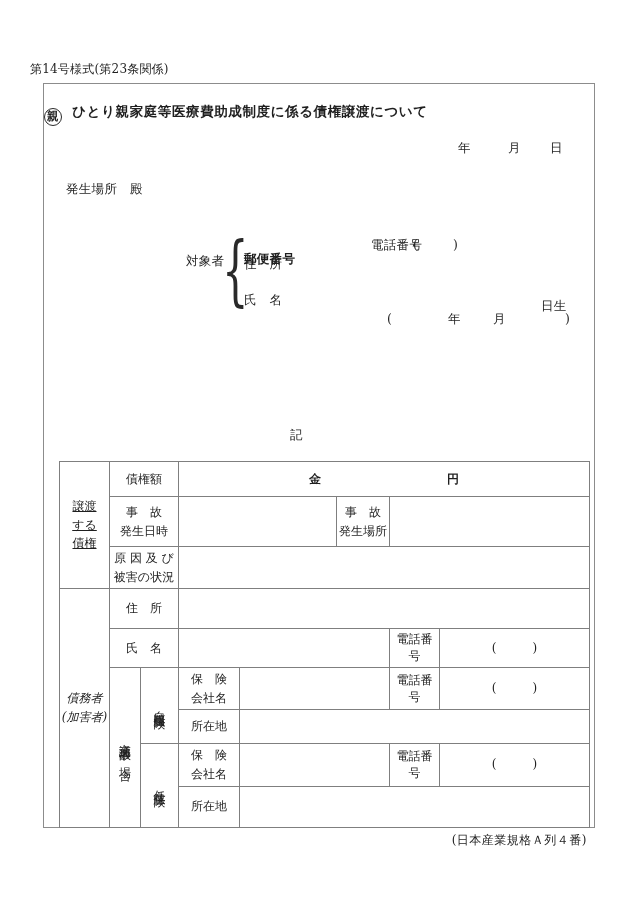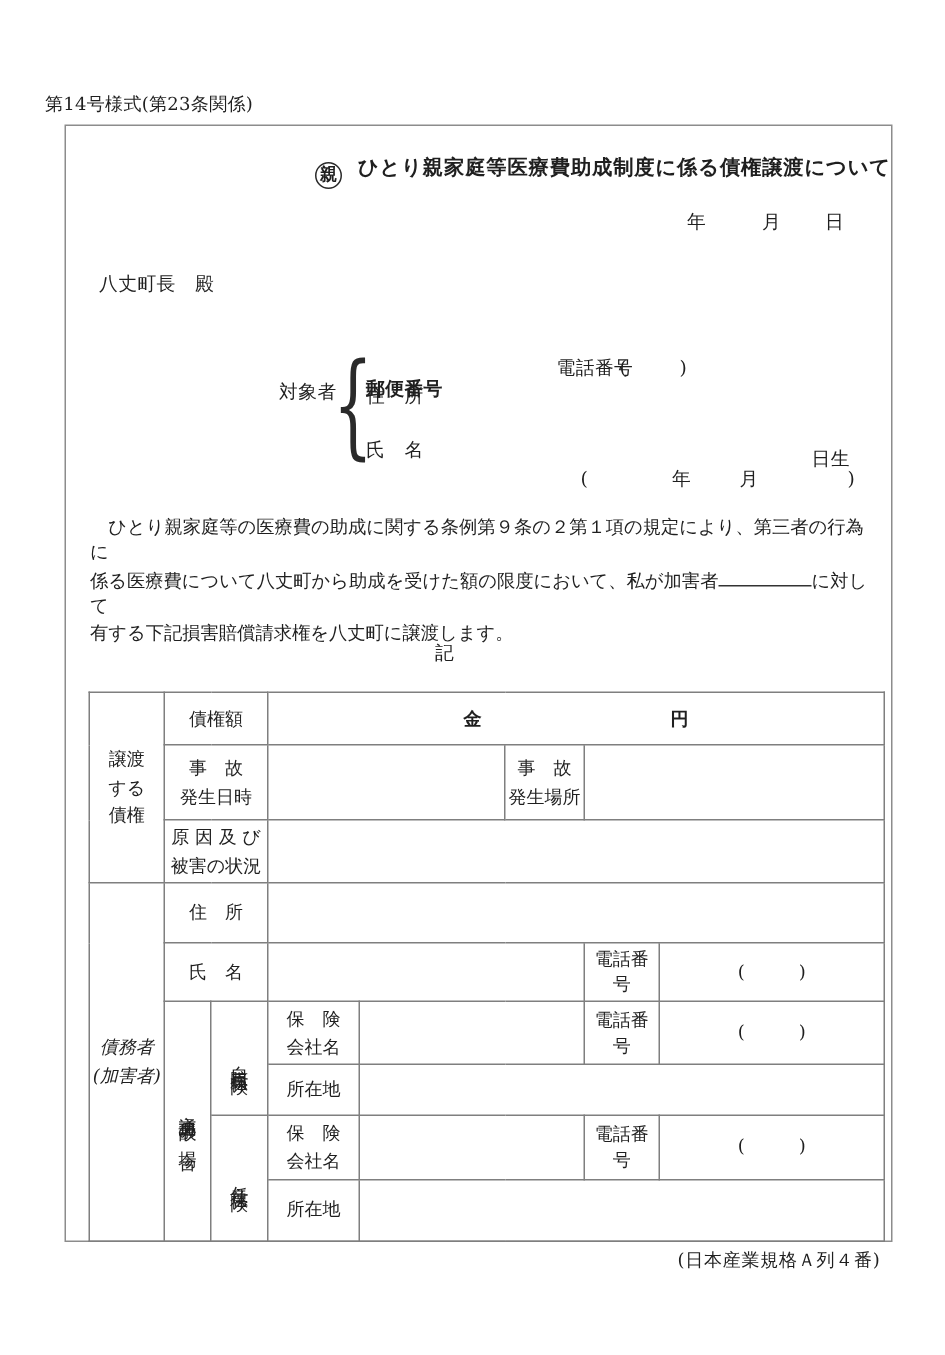--- a/index.html
+++ b/index.html
@@ -12,21 +12,21 @@
   .abs { position:absolute; }
   .fs { font-size:12.5px; letter-spacing:0.3px; }
 
   .form-number { left:30px; top:61px; font-size:12px; letter-spacing:0.2px; }
 
   .form-box {
     position:absolute; left:43px; top:83px; width:552px; height:745px;
     border:1.5px solid #8c8c8c; background:#fff;
   }
 
-  .title { top:19px; left:0; width:100%; text-align:right;
+  .title { top:19px; left:0; width:100%; text-align:left;
            font-size:13.5px; font-weight:600; letter-spacing:0.6px; }
   .circle {
     display:inline-flex; align-items:center; justify-content:center;
     width:18px; height:18px; border:1.2px solid #2a2a2a; border-radius:50%;
     font-size:11.5px; font-weight:600; margin-right:5px; vertical-align:-4px;
   }
 
   .d-year  { left:414px; top:56px; }
   .d-month { left:464px; top:56px; }
   .d-day   { left:506px; top:56px; }
@@ -61,21 +61,21 @@
 
   .ki { left:246px; top:343px; font-size:12.5px; letter-spacing:1px; }
 
   .tbl { left:15px; top:377px; border-collapse:collapse; table-layout:fixed;
          width:530px; }
   .tbl td {
     border:1px solid #7f7f7f; font-size:12px; text-align:center;
     vertical-align:middle; padding:2px 1px; overflow:hidden;
   }
   .pre { white-space:pre-line; line-height:1.55; }
-  .group-cell { line-height:1.55; }
+  .group-cell { line-height:1.55;text-decoration:underline; }
   .vert {
     writing-mode:vertical-rl; text-orientation:upright;
     letter-spacing:2px; margin:0 auto; line-height:1;
   }
   .amount-cell { text-align:left; padding-left:31px;font-weight:bold; }
   .amount-suffix { margin-left:126px; }
   .phone-label-cell { font-size:11.4px; padding:0; letter-spacing:0; }
   .debtor-label { line-height:1.6; white-space:pre-line; letter-spacing:0;font-style:italic; }
 
   .paper-note { right:43px; top:832px; font-size:12px; letter-spacing:0.5px; }
@@ -89,42 +89,37 @@
 
   <div class="abs title">
     <span class="circle">親</span>
     <span>ひとり親家庭等医療費助成制度に係る債権譲渡について</span>
   </div>
 
   <span class="abs fs d-year">年</span>
   <span class="abs fs d-month">月</span>
   <span class="abs fs d-day">日</span>
 
-  <div class="abs fs addressee">八丈町長　殿</div>
+  <div class="abs fs addressee">発生場所　殿</div>
 
   <span class="abs fs taishosha">対象者</span>
   <span class="abs brace">{</span>
   <span class="abs fs a-postal">郵便番号</span>
   <span class="abs fs a-phone">電話番号</span>
   <span class="abs fs a-p-open">(</span>
   <span class="abs fs a-p-close">)</span>
   <span class="abs fs a-addr">住　所</span>
   <span class="abs fs a-name">氏　名</span>
 
   <span class="abs fs b-open">(</span>
   <span class="abs fs b-year">年</span>
   <span class="abs fs b-month">月</span>
   <span class="abs fs b-day">日生</span>
   <span class="abs fs b-close">)</span>
 
-  <div class="abs para">
-    <div>　ひとり親家庭等の医療費の助成に関する条例第９条の２第１項の規定により、第三者の行為に</div>
-    <div><span>係る医療費について八丈町から助成を受けた額の限度において、私が加害者</span><span class="blank-underline"></span><span>に対して</span></div>
-    <div>有する下記損害賠償請求権を八丈町に譲渡します。</div>
-  </div>
 
   <div class="abs ki">記</div>
 
   <table class="abs tbl">
     <colgroup>
       <col style="width:50px">
         <col style="width:31px">
         <col style="width:38px">
       <col style="width:61px">
         <col style="width:97px">

